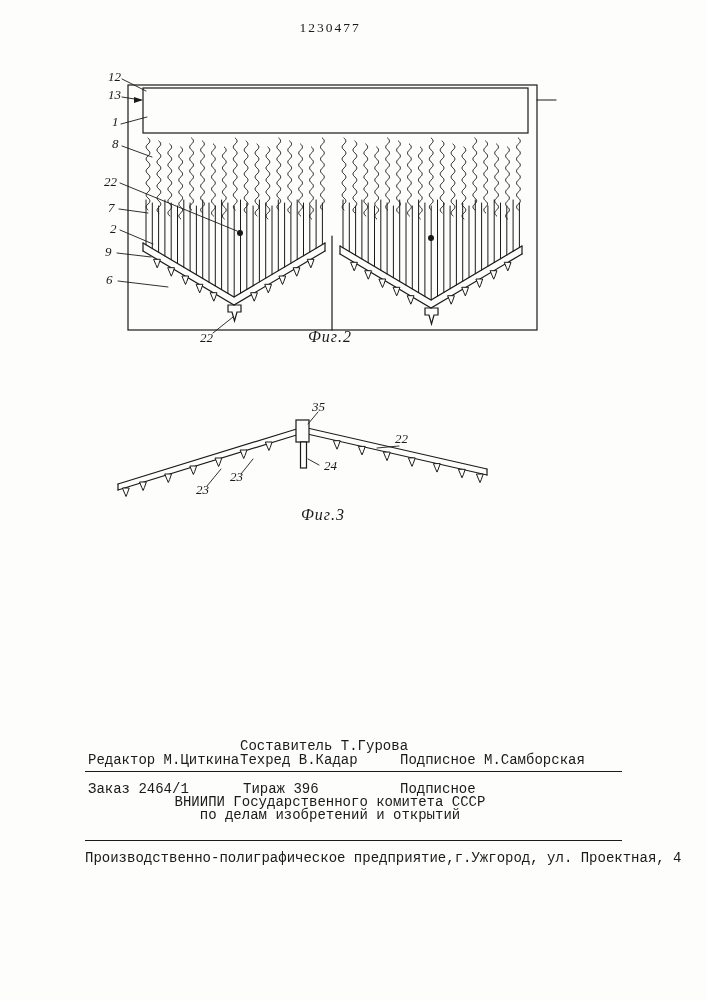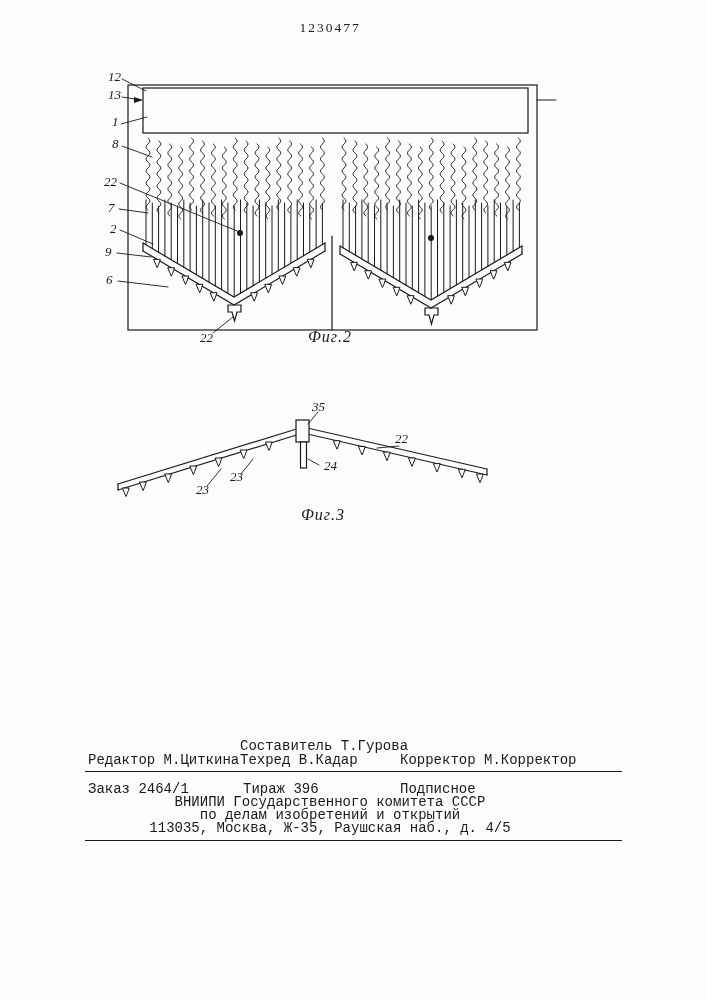--- a/index.html
+++ b/index.html
@@ -239,23 +239,23 @@
   <span class="lbl" style="left:395px;top:432px">22</span>
   <span class="lbl" style="left:324px;top:459px">24</span>
   <span class="lbl" style="left:196px;top:483px">23</span>
   <span class="lbl" style="left:230px;top:470px">23</span>
   <span class="fig-caption" style="left:301px;top:506px">Фиг.3</span>
 
   <div class="imprint">
     <span style="left:240px;top:739px">Составитель Т.Гурова</span>
     <span style="left:88px;top:753px">Редактор М.Циткина</span>
     <span style="left:240px;top:753px">Техред В.Кадар</span>
-    <span style="left:400px;top:753px">Корректор М.Корректор</span>
+    <span style="left:400px;top:753px">Подписное М.Самборская</span>
     <div class="rule" style="top:771px"></div>
     <span style="left:88px;top:782px">Заказ 2464/1</span>
     <span style="left:243px;top:782px">Тираж 396</span>
     <span style="left:400px;top:782px">Подписное</span>
     <div class="centerblock" style="top:808px">по делам изобретений и открытий</div>
     <div class="centerblock" style="top:795px">ВНИИПИ Государственного комитета СССР</div>
-    <div class="centerblock" style="top:821px">113035, Москва, Ж-35, Раушская наб., д. 4/5</div>
     <div class="rule" style="top:840px"></div>
+    <span style="left:85px;top:851px">Производственно-полиграфическое предприятие,г.Ужгород, ул. Проектная, 4</span>
   </div>
 </div>
 
 </body></html>

